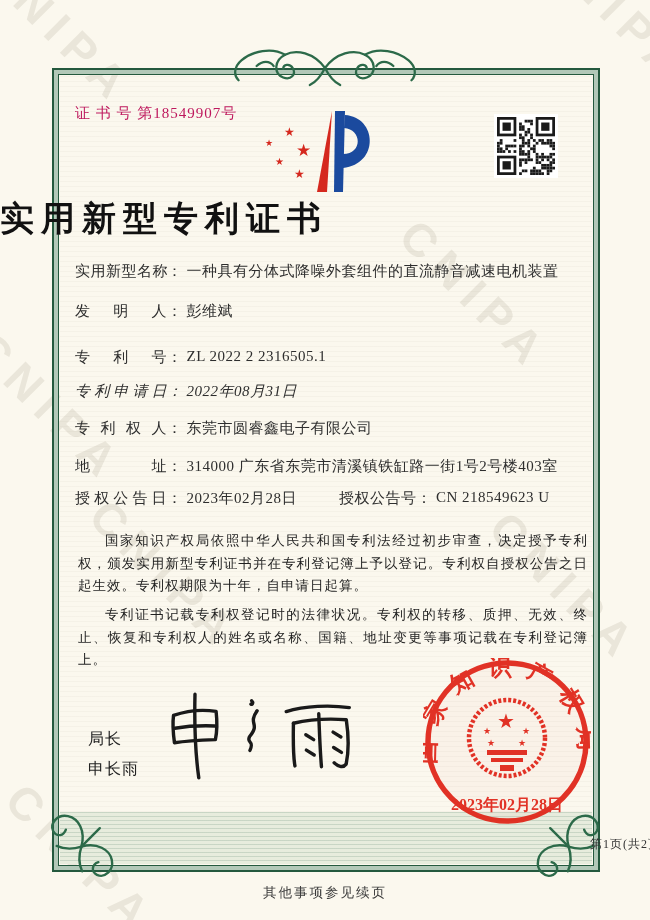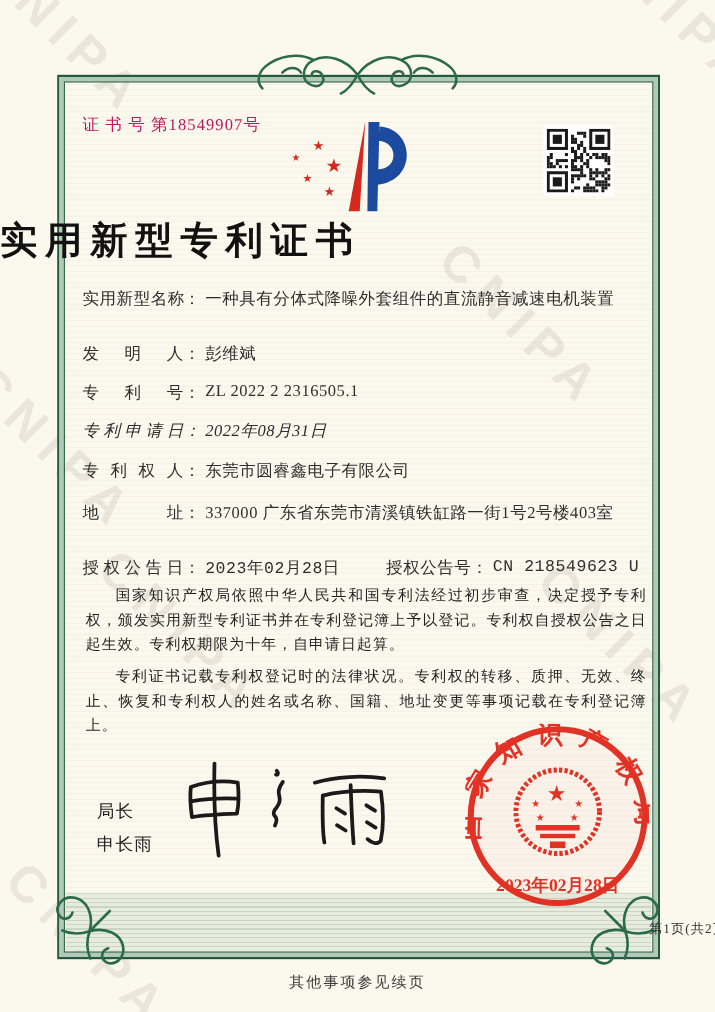--- a/index.html
+++ b/index.html
@@ -33,21 +33,21 @@
       padding:3px;box-sizing:border-box;z-index:3;}
 
   .title{position:absolute;left:0;top:196px;width:100%;font-size:34px;
          font-weight:bold;color:#111;letter-spacing:7px;z-index:3;}
 
   .fields{position:absolute;left:75px;right:55px;top:258px;z-index:3;}
   .row{position:absolute;left:0;right:0;display:flex;font-size:15px;color:#2e2e2e;
        letter-spacing:0.5px;white-space:nowrap;}
   .row .lbl{display:inline-block;width:92px;text-align:justify;text-align-last:justify;}
   .row .val{margin-left:4px;}
-  .r1{top:4px;}.r2{top:54px;}.r3{top:90px;}.r4{top:124px;font-style:italic;}.r5{top:161px;}.r6{top:199px;}.r7{top:249px;font-family:Liberation Mono, monospace;}
+  .r1{top:4px;}.r2{top:44px;}.r3{top:90px;}.r4{top:124px;font-style:italic;}.r5{top:161px;}.r6{top:199px;}.r7{top:231px;}
   .pair2{margin-left:42px;display:flex;}
 
   .paras{position:absolute;left:78px;right:62px;top:530px;z-index:3;font-size:13.5px;
          line-height:1.68;color:#1f1f1f;letter-spacing:1px;text-align:justify;}
   .paras p{margin:0 0 6px 0;text-indent:2em;}
 
   .signer{position:absolute;left:88px;top:724px;z-index:3;font-family:"Liberation Sans",sans-serif;
           font-size:16px;color:#222;line-height:1.85;letter-spacing:1px;}
   .signature{position:absolute;left:152px;top:678px;z-index:3;transform:rotate(-2deg);}
 
@@ -275,21 +275,21 @@
       <span class="val">2022年08月31日</span>
     </div>
     <div class="row r5">
       <span class="lbl">专利权人</span>
         <span>：</span>
       <span class="val">东莞市圆睿鑫电子有限公司</span>
     </div>
     <div class="row r6">
       <span class="lbl">地址</span>
         <span>：</span>
-      <span class="val">337000 广东省东莞市清溪镇铁缸路一街1号2号楼403室</span>
+      <span class="val">314000 广东省东莞市清溪镇铁缸路一街1号2号楼403室</span>
     </div>
     <div class="row r7">
       <span class="lbl">授权公告日</span>
         <span>：</span>
       <span class="val">2023年02月28日</span>
       <span class="pair2">
         <span>授权公告号</span>
           <span>：</span>
         <span class="val">CN 218549623 U</span>
       </span>

